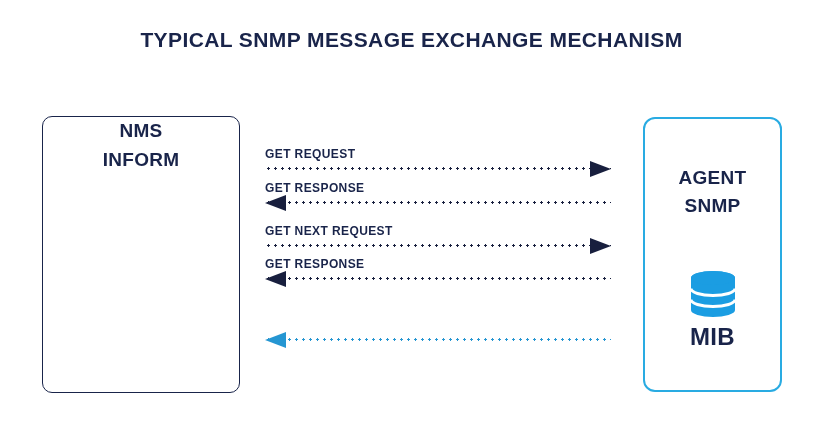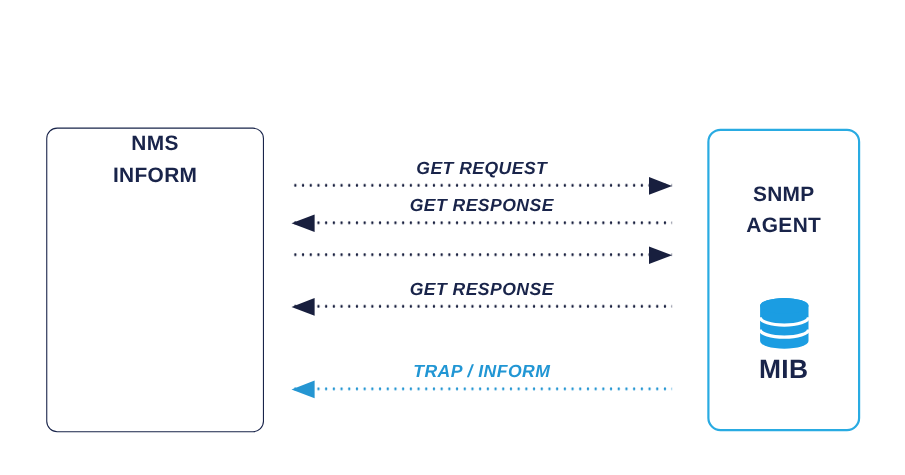--- a/index.html
+++ b/index.html
@@ -37,22 +37,22 @@
     margin-top:4px;font-size:24px;font-weight:700;color:var(--navy);letter-spacing:.3px;
   }
   
   .msg-row{position:absolute;left:265px;width:346px;}
   .msg-row:nth-child(1){top:147px;}
   .msg-row:nth-child(2){top:181px;}
   .msg-row:nth-child(3){top:224px;}
   .msg-row:nth-child(4){top:257px;}
   .msg-row:nth-child(5){top:332px;}
   .msg-label{
-    display:block;text-align:center;font-size:16px;font-weight:700;
-    letter-spacing:.4px;color:var(--navy);height:14px;line-height:14px;font-style:italic;
+    display:block;font-size:12px;font-weight:700;
+    letter-spacing:.4px;color:var(--navy);height:14px;line-height:14px;
   }
   .msg-line{
     position:relative;margin-top:6px;height:3px;
     background-image:radial-gradient(circle, var(--arrow) 1.1px, transparent 1.4px);
     background-size:7px 3px;background-repeat:repeat-x;background-position:0 center;
   }
   .msg-arrow{position:absolute;top:50%;width:0;height:0;}
   .dir-right .msg-arrow{
     right:0;transform:translateY(-50%);
     border-left:21px solid var(--arrow);
@@ -67,20 +67,21 @@
   .msg-row.blue .msg-line{
     background-image:radial-gradient(circle, var(--blueLine) 1.1px, transparent 1.4px);
   }
   .msg-row.blue.dir-left .msg-arrow{border-right-color:var(--blueLine);}
 </style>
 </head>
 <body>
 
 <div class="stage" style="--navy: #19244a; --arrow: #181f3e; --blue: #2196d4; --blueLine: #2596d2; --agentBorder: #29abe2; --db: #1b9de2;">
 
+  <div class="title">TYPICAL SNMP MESSAGE EXCHANGE MECHANISM</div>
 
   <div class="nms-box">
     <div class="box-label">
         <div>NMS</div>
         <div>INFORM</div>
       </div>
   </div>
 
   <div>
       <div class="msg-row dir-right">
@@ -89,42 +90,42 @@
           <span class="msg-arrow"></span>
         </div>
       </div>
       <div class="msg-row dir-left">
         <span class="msg-label">GET RESPONSE</span>
         <div class="msg-line">
           <span class="msg-arrow"></span>
         </div>
       </div>
       <div class="msg-row dir-right">
+        <span class="msg-label">GET NEXT REQUEST</span>
         <div class="msg-line">
           <span class="msg-arrow"></span>
         </div>
       </div>
       <div class="msg-row dir-left">
         <span class="msg-label">GET RESPONSE</span>
         <div class="msg-line">
           <span class="msg-arrow"></span>
         </div>
       </div>
       <div class="msg-row dir-left blue">
-        <span class="msg-label">TRAP / INFORM</span>
         <div class="msg-line">
           <span class="msg-arrow"></span>
         </div>
       </div>
     </div>
 
   <div class="agent-box">
     <div class="box-label">
+        <div>AGENT</div>
         <div>SNMP</div>
-        <div>AGENT</div>
       </div>
     <svg class="db-icon" viewBox="0 0 48 50" aria-hidden="true">
       <path d="M2 9 A22 7 0 0 1 46 9 L46 41 A22 7 0 0 1 2 41 Z" fill="var(--db)"></path>
       <ellipse cx="24" cy="9" rx="22" ry="7" fill="var(--db)"></ellipse>
       <path d="M2 19.5 A22 7 0 0 0 46 19.5" fill="none" stroke="#ffffff" stroke-width="3"></path>
       <path d="M2 30.5 A22 7 0 0 0 46 30.5" fill="none" stroke="#ffffff" stroke-width="3"></path>
     </svg>
     <div class="db-label">MIB</div>
   </div>
 

